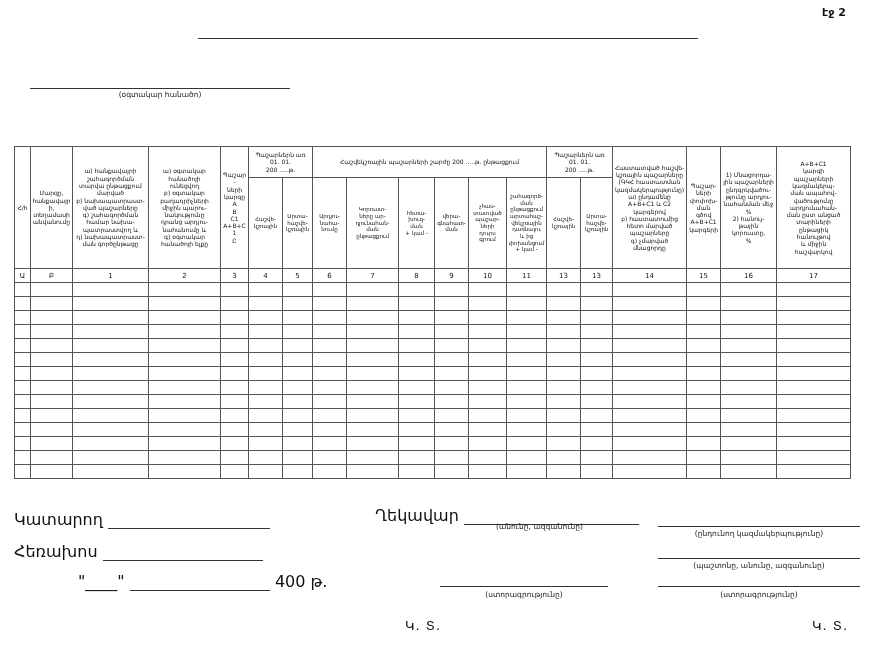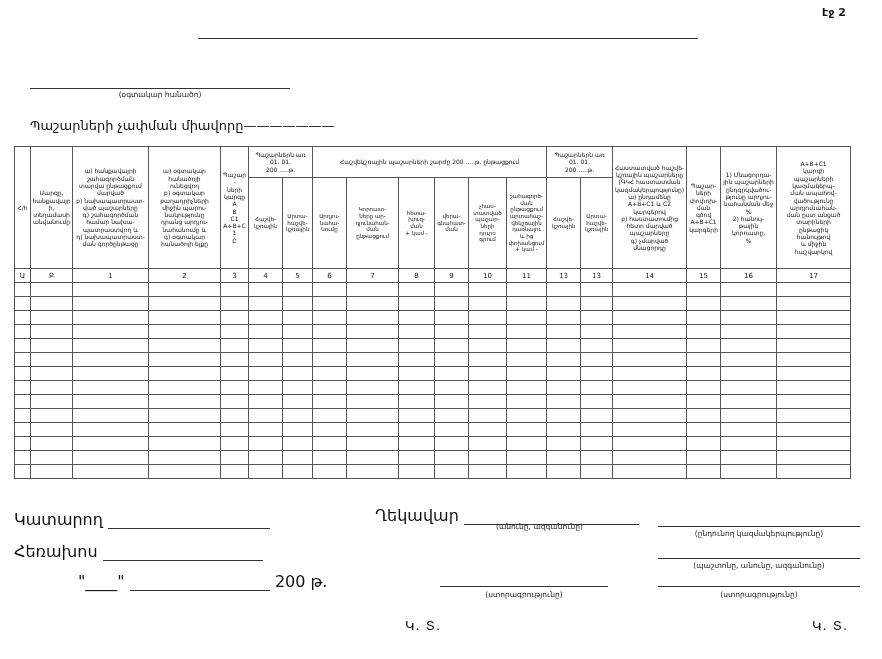--- a/index.html
+++ b/index.html
@@ -31,21 +31,20 @@
 
 <div class="page">
 
   <div class="abs pagelabel" style="left:822px;top:6px;">էջ 2</div>
 
   <div class="abs" style="left:198px;top:28px;width:500px;border-bottom:1px solid #333;height:10px;"></div>
 
   <div class="abs" style="left:30px;top:78px;width:260px;border-bottom:1px solid #333;height:10px;"></div>
   <div class="abs cap" style="left:30px;top:90px;width:260px;">(օգտակար հանածո)</div>
 
-  <div class="abs" style="left:30px;top:118px;font-size:13px;">Պաշարների չափման միավորը———————</div>
 
   <div class="tblwrap">
     <table>
       <colgroup>
         <col style="width:16px">
           <col style="width:42px">
           <col style="width:76px">
         <col style="width:72px">
           <col style="width:28px">
           <col style="width:34px">
@@ -516,21 +515,21 @@
     <span>Կատարող</span>
     <span class="ul" style="width:162px;"></span>
   </div>
   <div class="abs lbl" style="left:14px;top:542px;">
     <span>Հեռախոս</span>
     <span class="ul" style="width:160px;"></span>
   </div>
   <div class="abs lbl" style="left:78px;top:572px;">
     <span>"____"</span>
     <span class="ul" style="width:140px;"></span>
-    <span>200  թ.</span>
+    <span>400  թ.</span>
   </div>
 
   <div class="abs lbl" style="left:375px;top:506px;">
     <span>Ղեկավար</span>
     <span class="ul" style="width:175px;"></span>
   </div>
   <div class="abs cap" style="left:452px;top:522px;width:175px;">(անունը, ազգանունը)</div>
 
 
   <div class="abs" style="left:440px;top:576px;width:168px;border-bottom:1px solid #333;height:10px;"></div>

